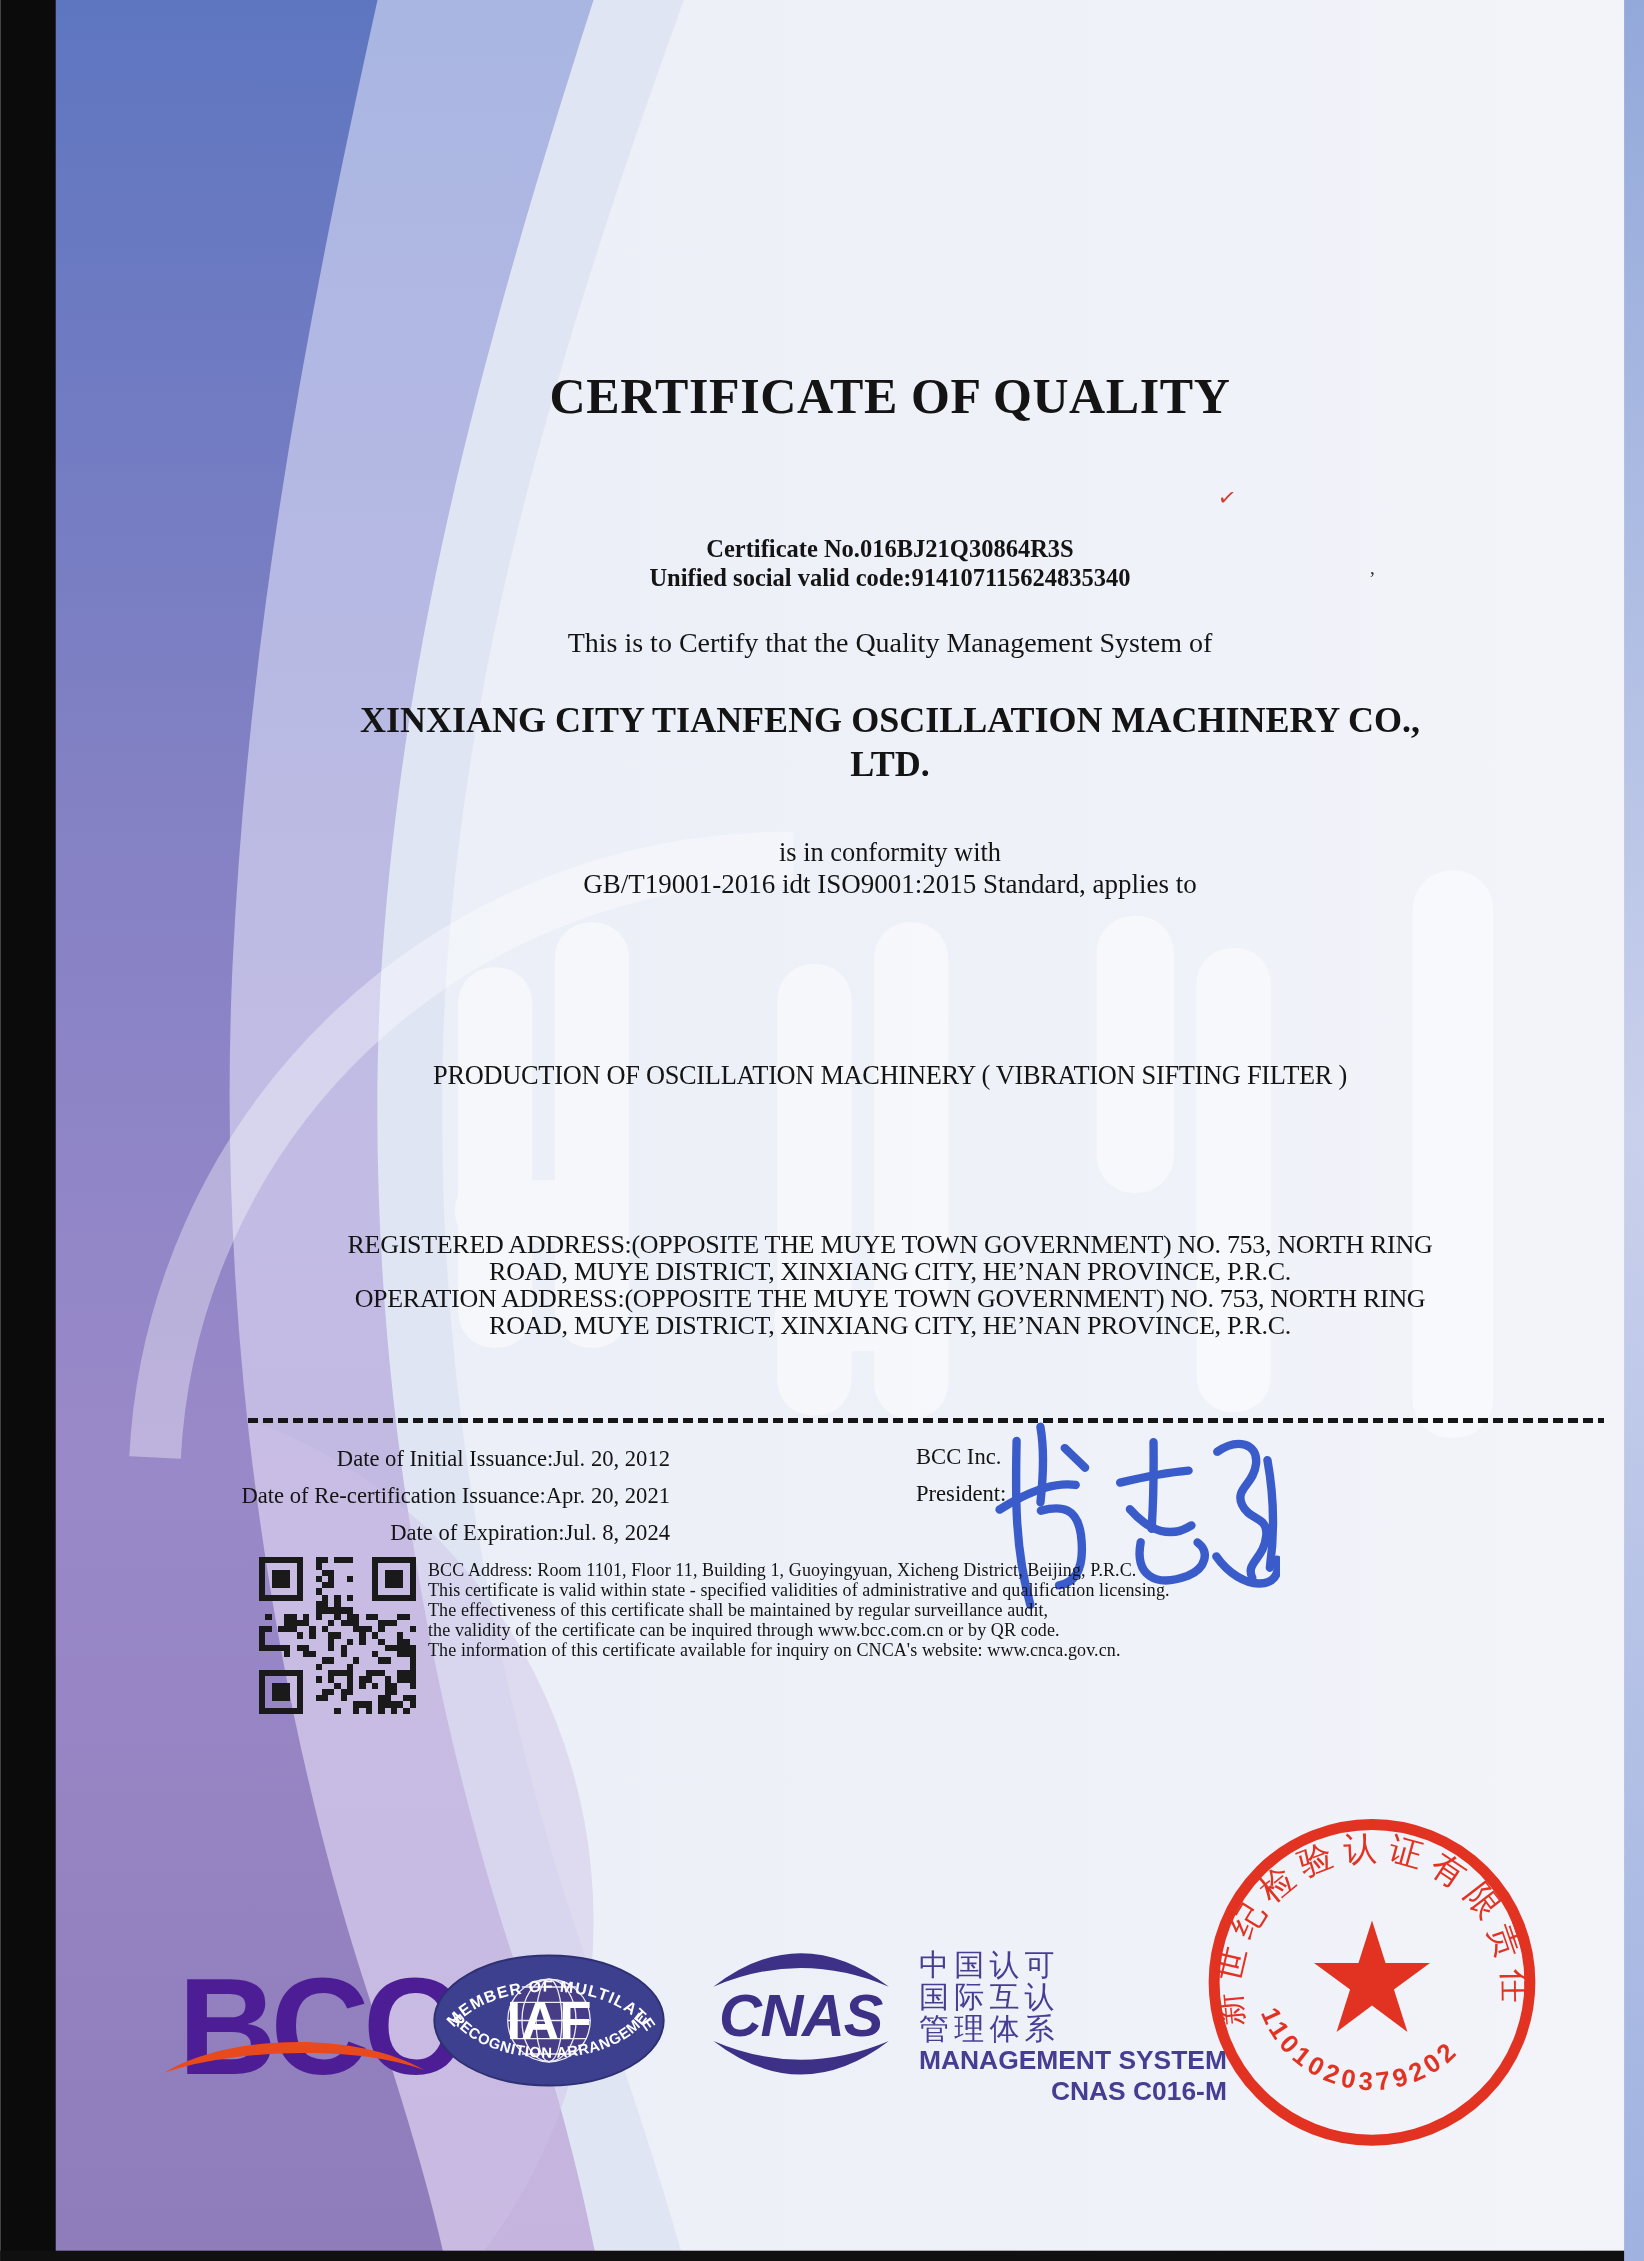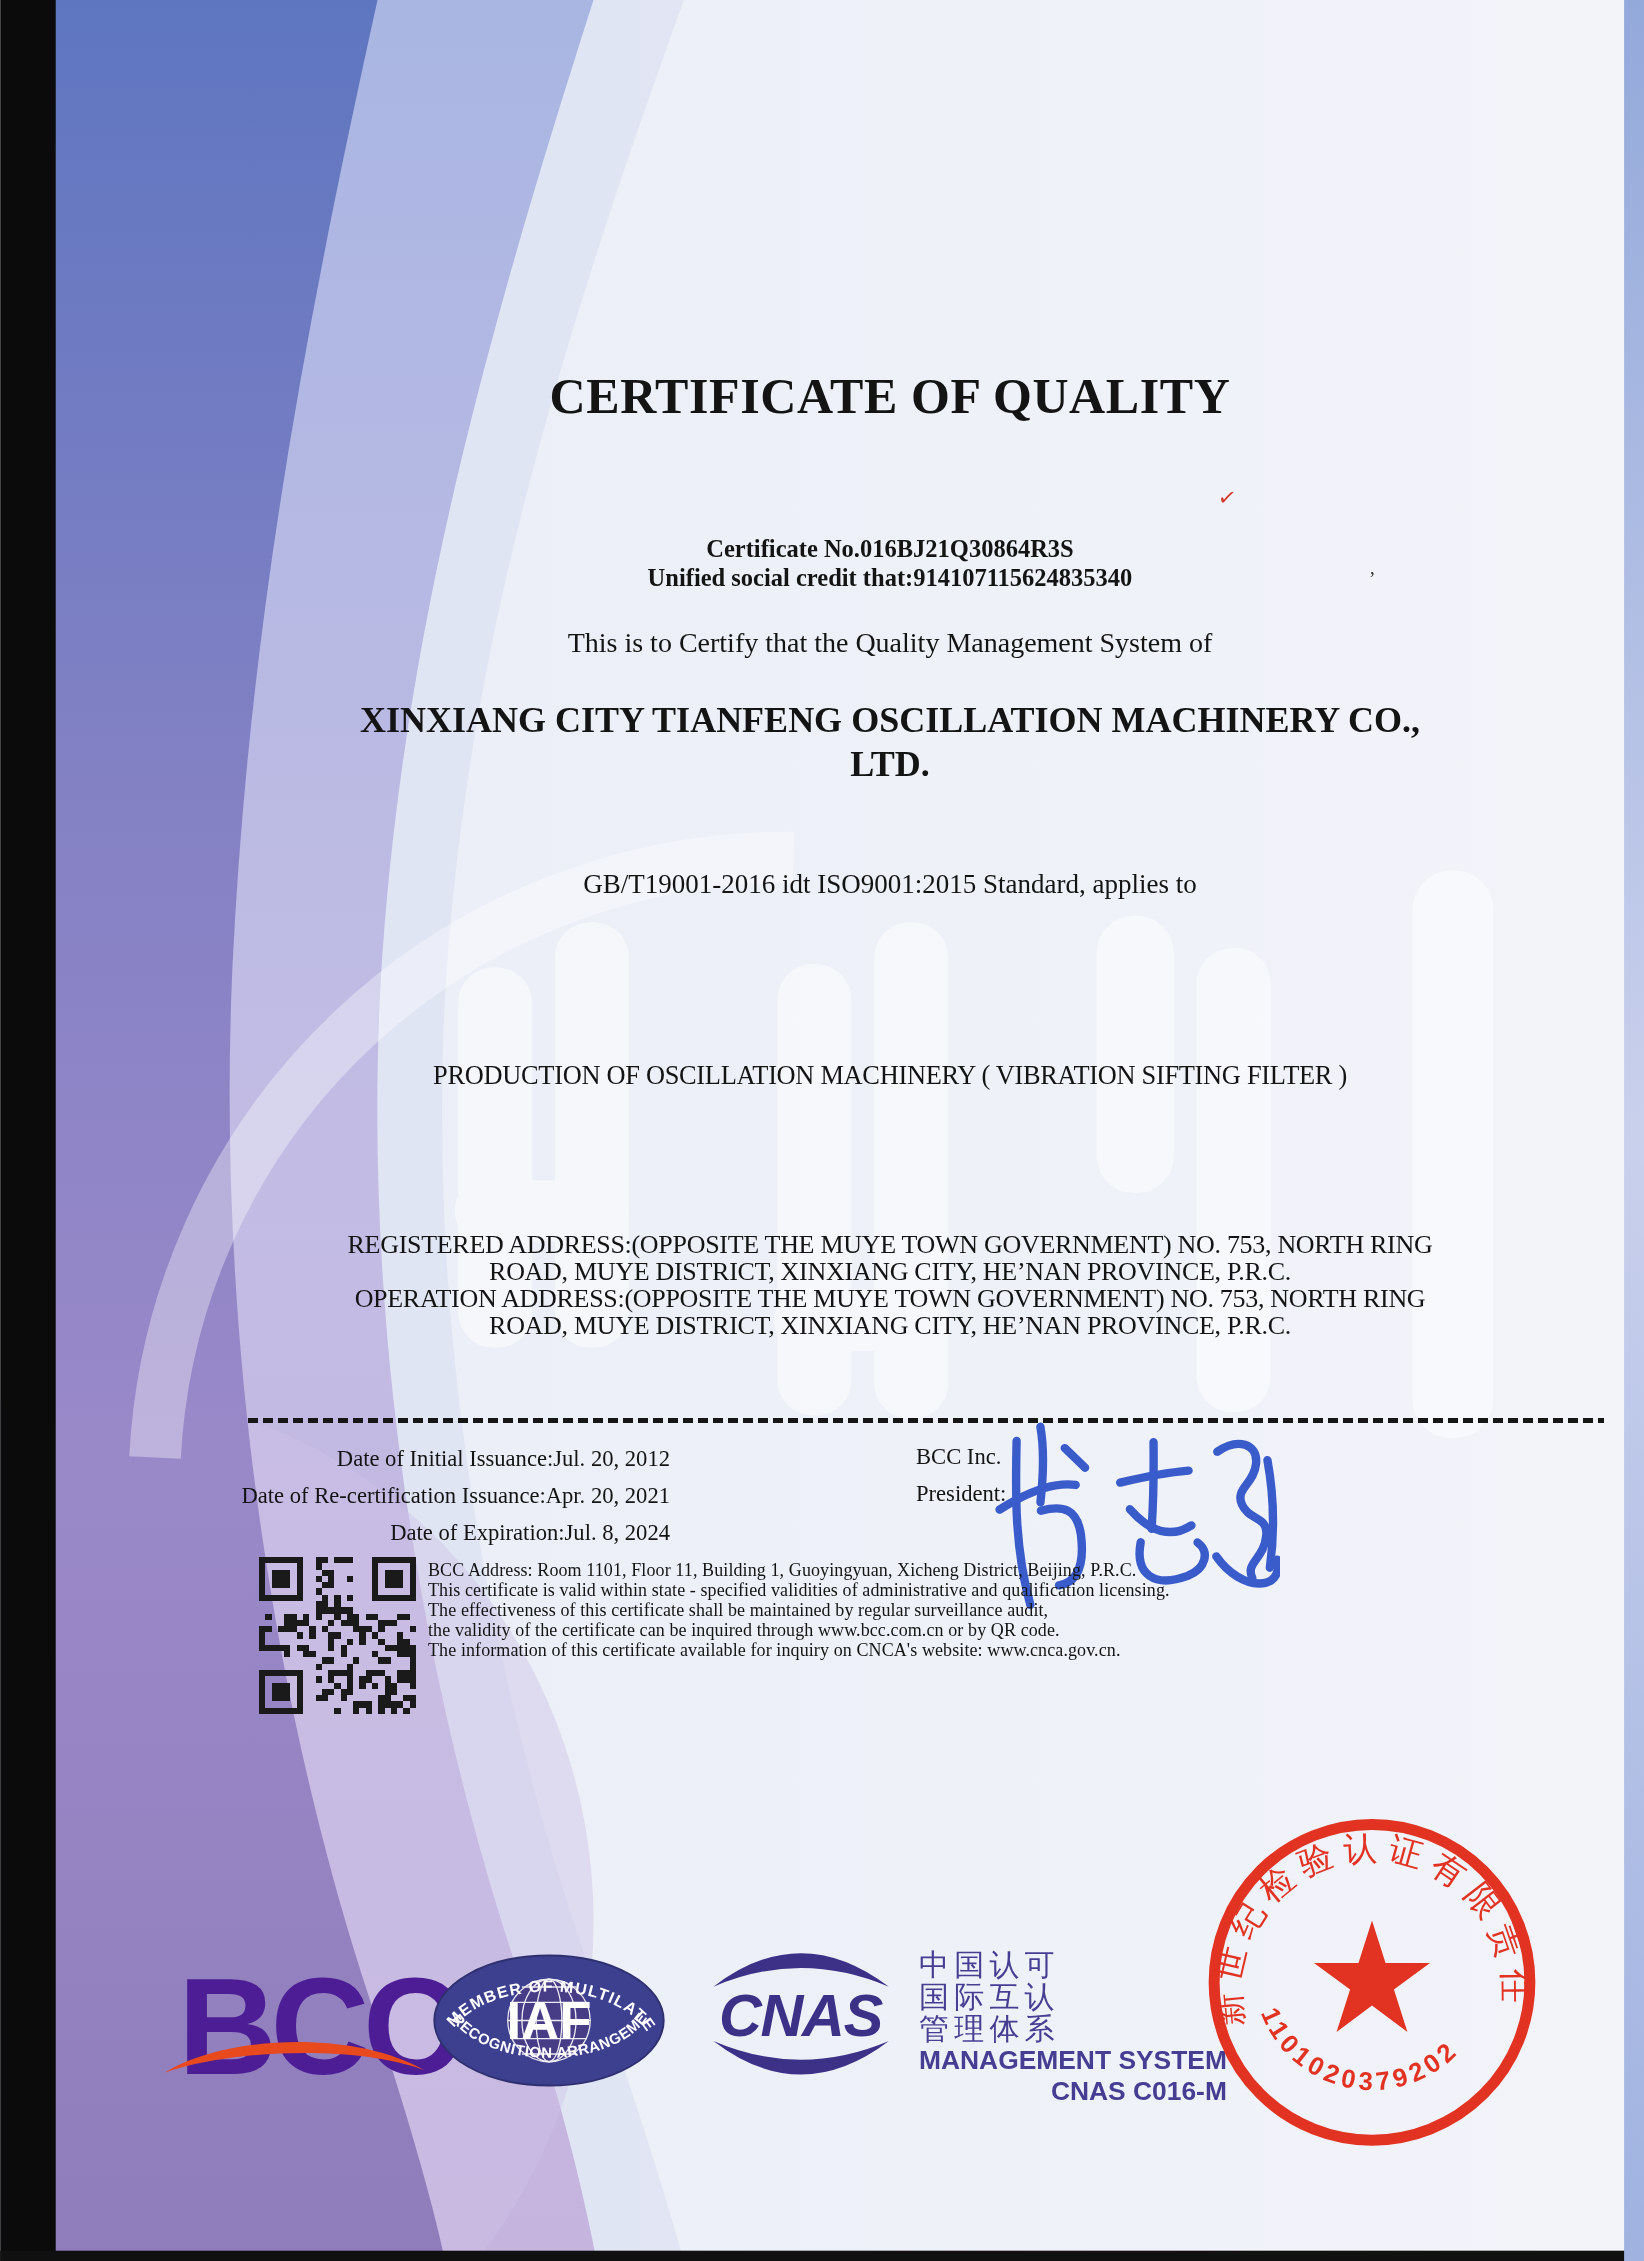--- a/index.html
+++ b/index.html
@@ -91,32 +91,33 @@
     <rect x="2518" y="0" width="32" height="3506" fill="url(#gEdge)"></rect>
   </svg>
 
   <div class="content">
 
     <div class="abs ctr title">
       <div>CERTIFICATE OF QUALITY</div>
     </div>
 
     <div class="abs ctr certno">Certificate No.016BJ21Q30864R3S</div>
-    <div class="abs ctr code">Unified social credit that:914107115624835340</div>
+    <div class="abs ctr code">Unified social valid code:914107115624835340</div>
 
     <div class="abs mark-red">✓</div>
     <div class="abs mark-dark">’</div>
 
     <div class="abs ctr certify">This is to Certify that the Quality Management System of</div>
 
     <div class="abs ctr company">
       <div>XINXIANG CITY TIANFENG OSCILLATION MACHINERY CO.,</div>
       <div>LTD.</div>
     </div>
 
+    <div class="abs ctr conformity">is in conformity with</div>
     <div class="abs ctr standard">GB/T19001-2016 idt ISO9001:2015 Standard, applies to</div>
     <div class="abs ctr scope">PRODUCTION OF OSCILLATION MACHINERY ( VIBRATION SIFTING FILTER )</div>
 
     <div class="abs ctr addresses">
       <div>REGISTERED ADDRESS:(OPPOSITE THE MUYE TOWN GOVERNMENT) NO. 753, NORTH RING</div>
       <div>ROAD, MUYE DISTRICT, XINXIANG CITY, HE’NAN PROVINCE, P.R.C.</div>
       <div>OPERATION ADDRESS:(OPPOSITE THE MUYE TOWN GOVERNMENT) NO. 753, NORTH RING</div>
       <div>ROAD, MUYE DISTRICT, XINXIANG CITY, HE’NAN PROVINCE, P.R.C.</div>
     </div>
 

